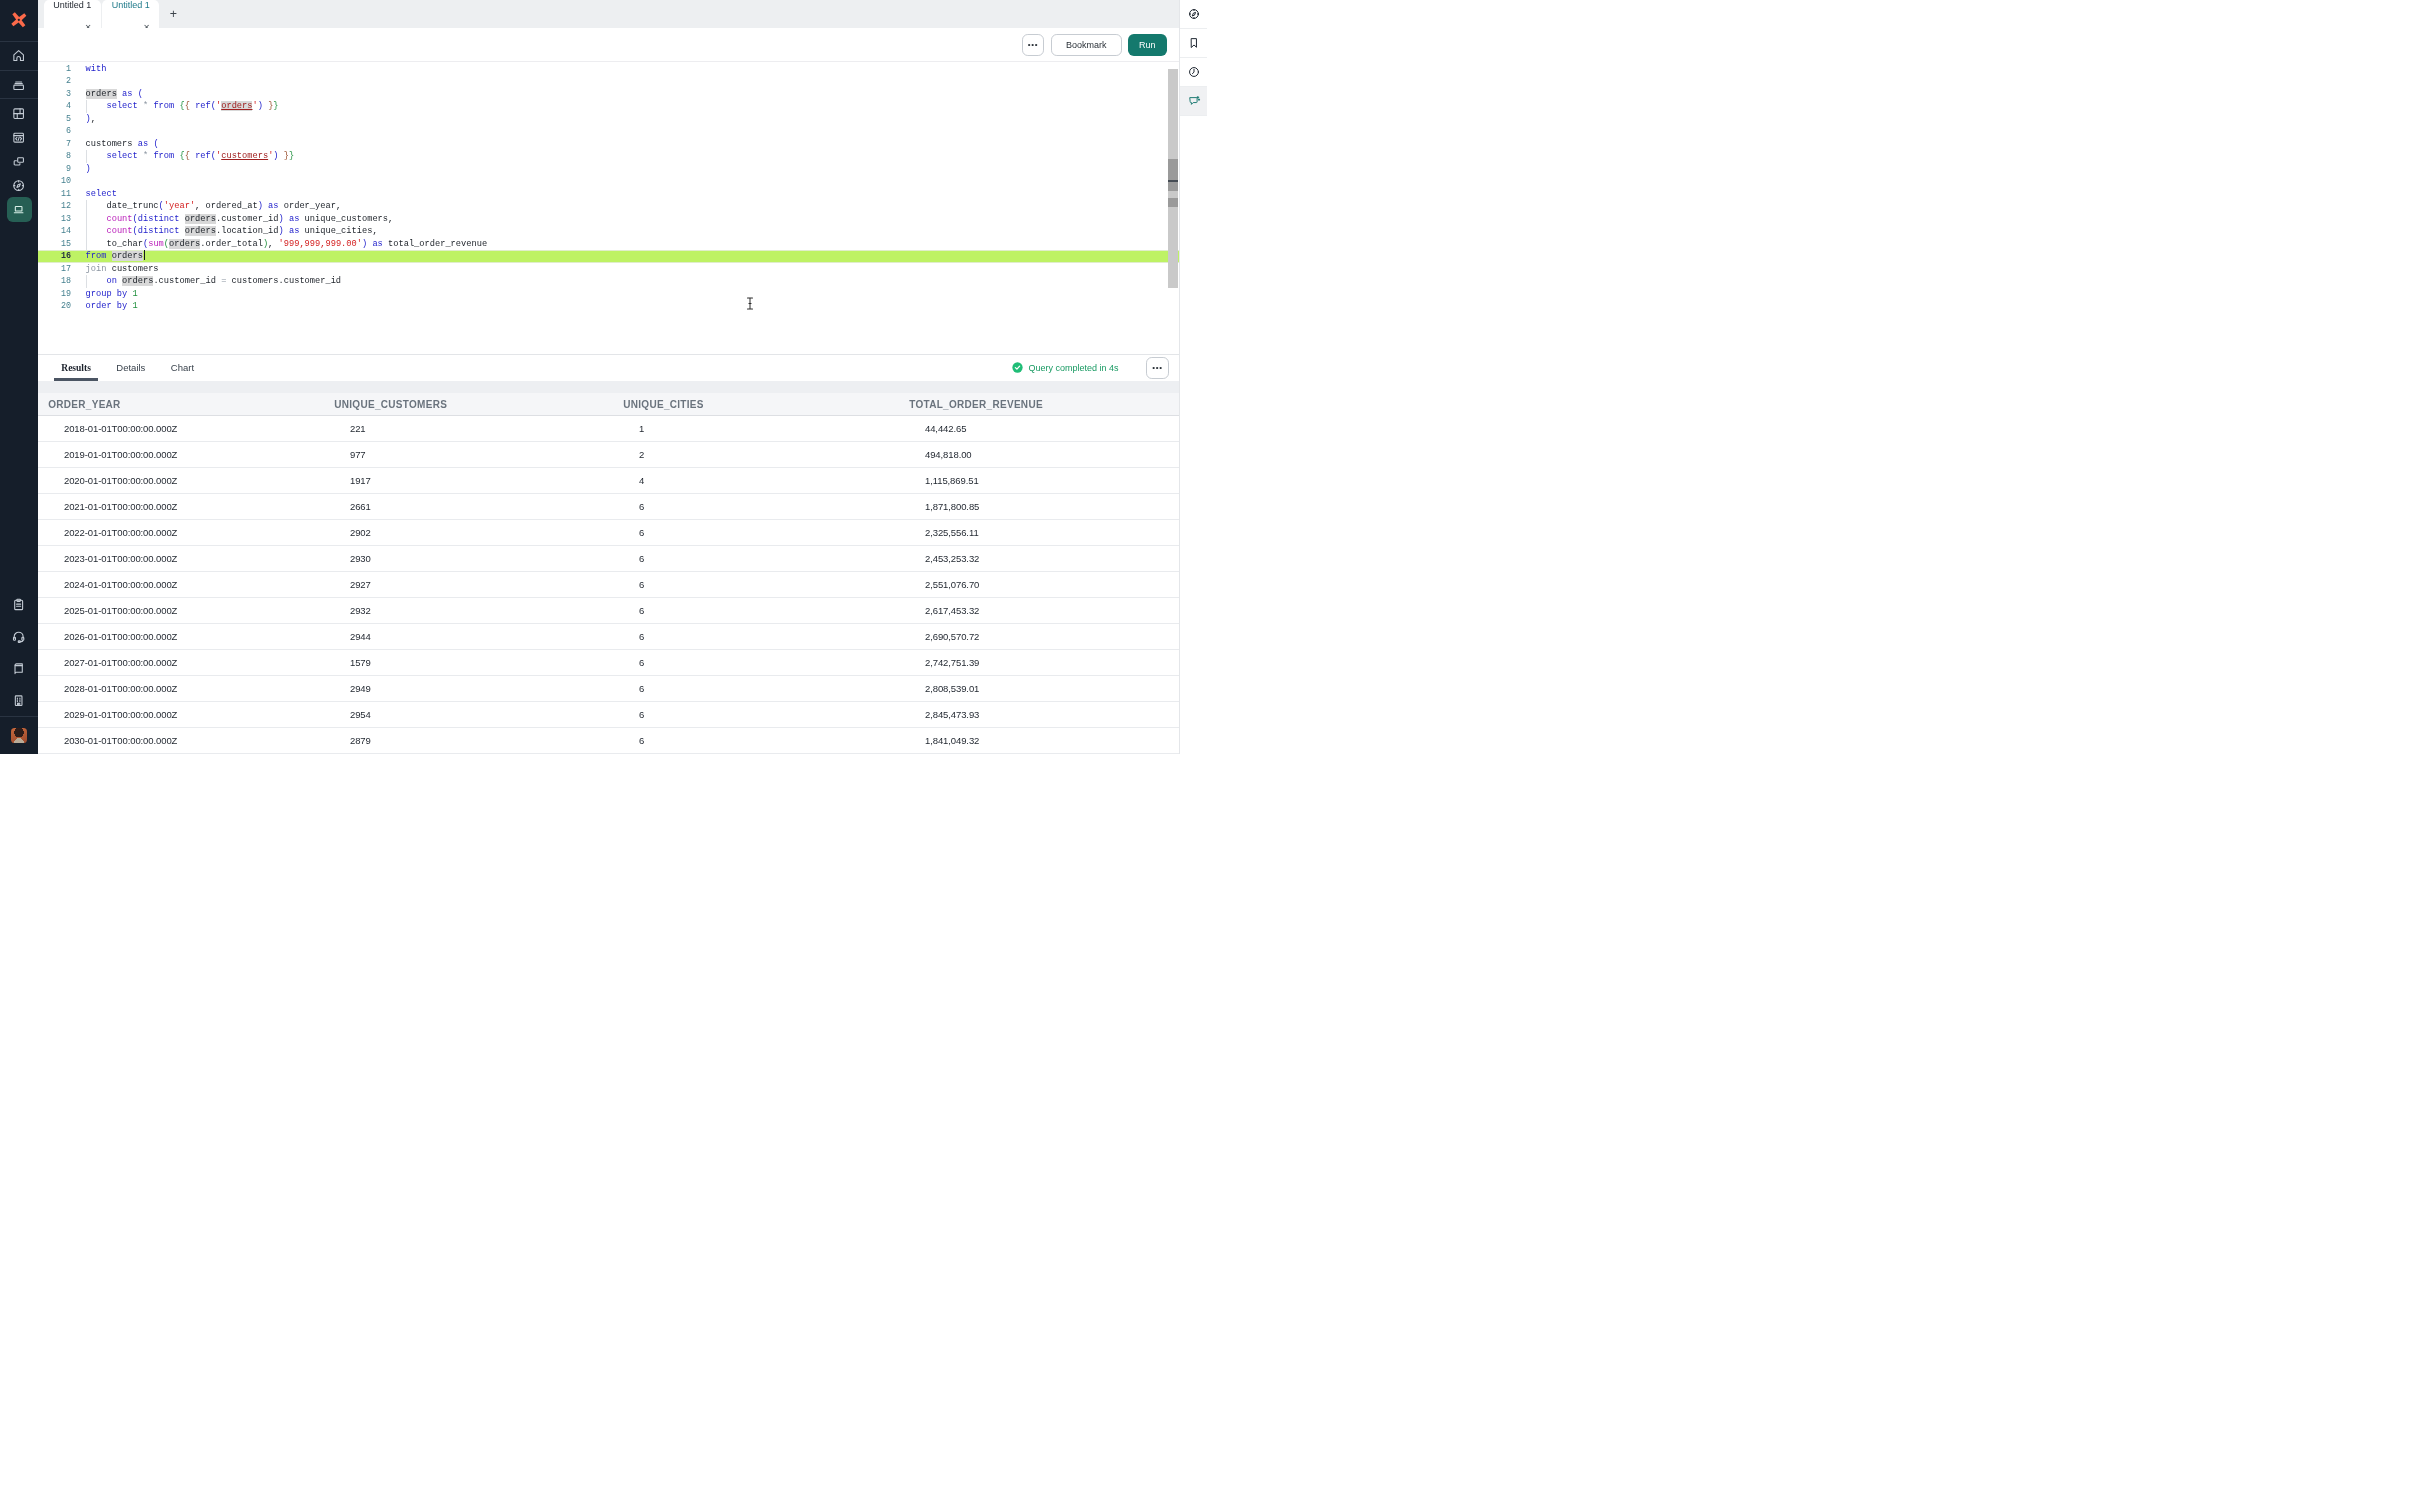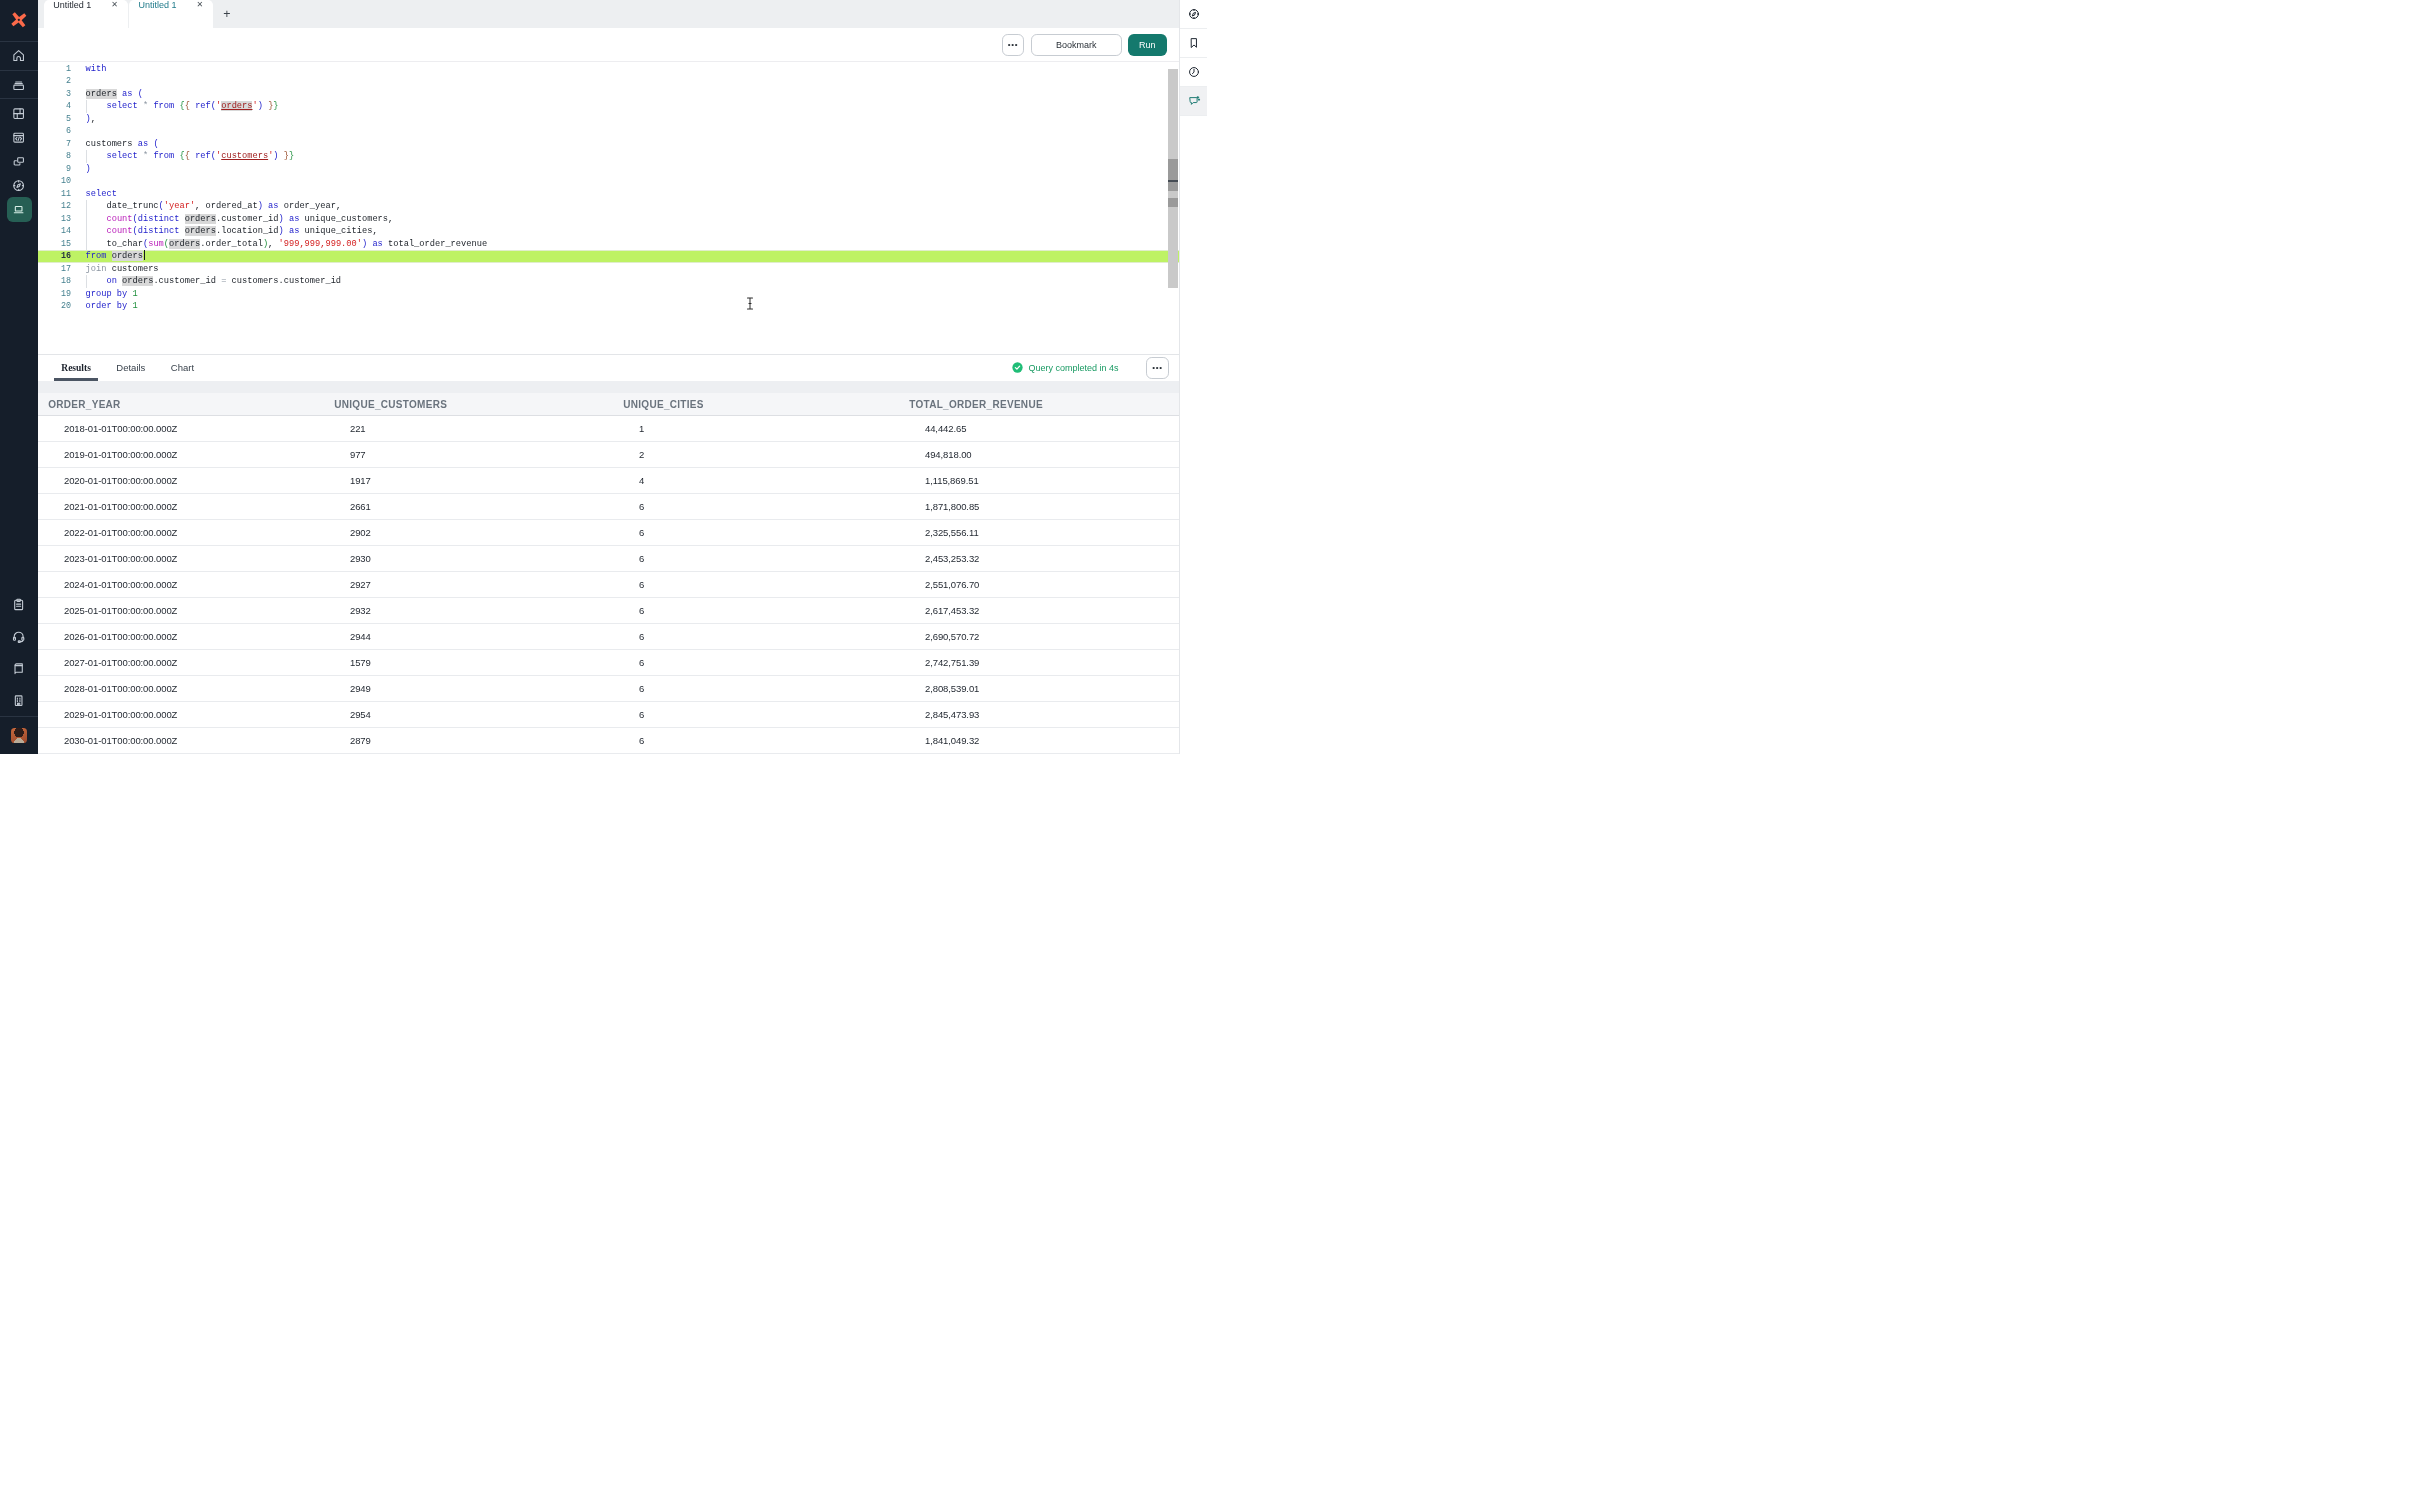--- a/index.html
+++ b/index.html
@@ -26,30 +26,30 @@
 
   
   .rstrip{width:28px;flex:0 0 28px;border-left:0.7px solid #e4e6e9;display:flex;flex-direction:column;background:#fff;}
   .rcell{height:29px;display:flex;align-items:center;justify-content:center;color:#1d2530;border-bottom:0.7px solid #eceef0;cursor:pointer;}
   .rcell svg{width:14px;height:14px;}
   .rcell.active{background:#f0f1f3;color:#1c7a72;}
 
   
   .main{flex:1;display:flex;flex-direction:column;min-width:0;}
   .tabbar{height:28px;flex:0 0 28px;background:#edeff1;display:flex;align-items:stretch;padding-left:5.8px;}
-  .tab{background:#fff;border-radius:5.1px 5.1px 0 0;display:flex;align-items:flex-start;gap:20px;
-       padding:0 9.5px;margin-right:1.5px;font-size:9px;color:#262b33;cursor:pointer;}
+  .tab{background:#fff;border-radius:5.1px 5.1px 0 0;display:flex;align-items:flex-end;gap:13px;
+       padding:0 9.5px;margin-right:1.5px;font-size:9px;color:#262b33;cursor:pointer;flex-direction:column;}
   .tab .tab-close{font-size:8px;color:#4a5259;cursor:pointer;}
   .tab.teal .tab-label{color:#1f7a8a;}
   .newtab{width:25px;display:flex;align-items:center;justify-content:center;font-size:12.4px;color:#3c434b;cursor:pointer;}
 
   .toolbar{height:34px;flex:0 0 34px;background:#fff;border-bottom:0.7px solid #ededf0;
            display:flex;align-items:center;justify-content:flex-end;gap:6.6px;padding-right:12.4px;}
   .btn-ghost{height:22px;border:0.7px solid #c7ccd2;border-radius:5.8px;background:#fff;font-size:9px;
-             color:#2a3138;padding:0 24px;display:flex;align-items:center;cursor:pointer;font-family:inherit;}
+             color:#2a3138;padding:0 14px;display:flex;align-items:center;cursor:pointer;font-family:inherit;}
   .btn-more{width:22.6px;height:22px;border:0.7px solid #c7ccd2;border-radius:5.8px;background:#fff;color:#2a3138;
             display:flex;align-items:center;justify-content:center;font-size:8px;letter-spacing:0.7px;cursor:pointer;}
   .btn-run{height:22px;background:#14796d;color:#fff;border:none;border-radius:5.8px;padding:0 11px;
            font-size:9px;font-weight:500;display:flex;align-items:center;cursor:pointer;font-family:inherit;}
 
   
   .editor{flex:1;position:relative;background:#fff;padding-top:0.7px;
           font-family:"Liberation Mono","DejaVu Sans Mono",monospace;font-size:8.7px;overflow:hidden;}
   .line{display:flex;height:12.5px;line-height:12.5px;}
   .lnum{width:33px;text-align:right;color:#45808f;flex:0 0 33px;font-size:8.4px;}

